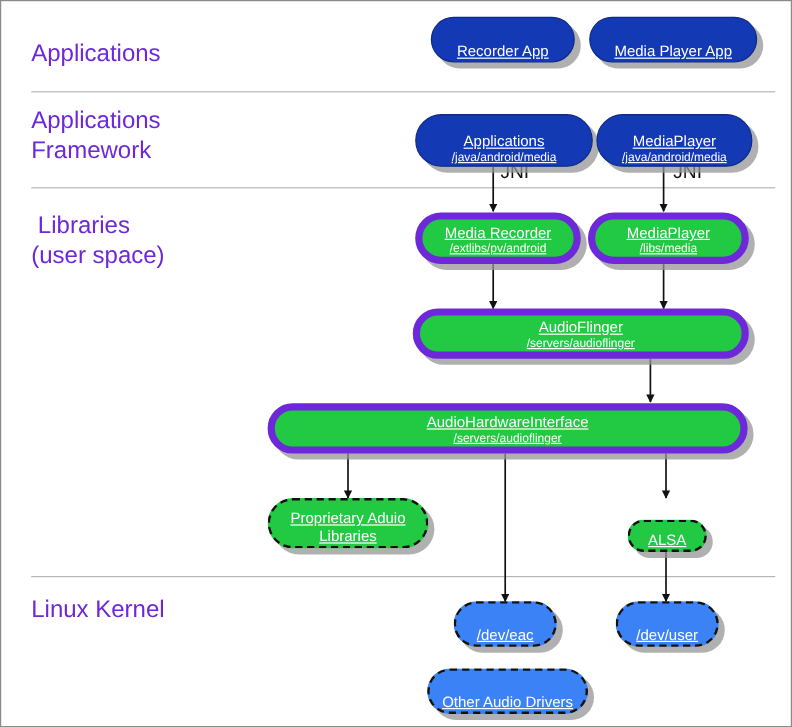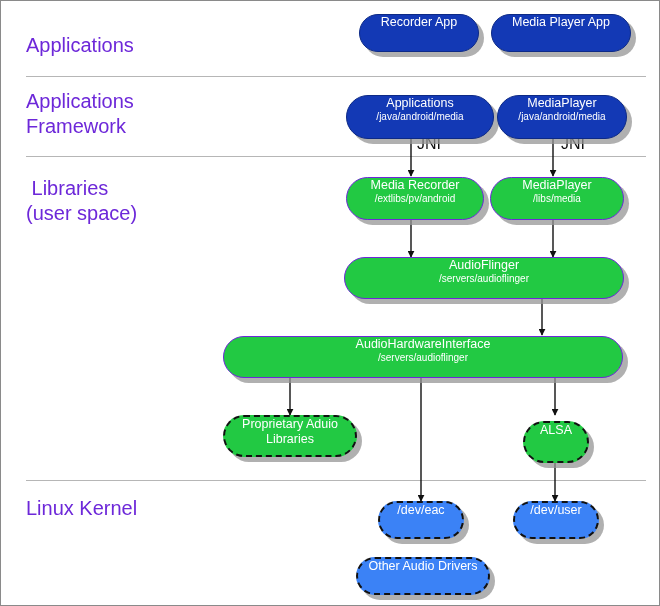--- a/index.html
+++ b/index.html
@@ -51,43 +51,44 @@
     white-space: pre;
   }
   
   .node {
     position: absolute;
     box-sizing: border-box;
     border-radius: 22px;
     display: flex;
     flex-direction: column;
     align-items: center;
-    justify-content: flex-start;
+    justify-content: flex-end;
     text-align: center;
     color: #ffffff;
     box-shadow: 5px 5px 0 rgba(150,150,150,0.75);
     padding: 0 6px;
+    text-decoration: underline;
   }
   .node .title {
     font-size: 12.5px;
     line-height: 15px;
     white-space: pre;
   }
   .node .sub {
     font-size: 10px;
     line-height: 12px;
     white-space: pre;
   }
   .node.blue {
     background: #1339b5;
     border: 1px solid #0d2a86;
   }
   .node.green {
     background: #22c943;
-    border: 1px solid #6d28d9;
+    border: 6px solid #6d28d9;
   }
   .node.green-dashed {
     background: #22c943;
     border: 2px dashed #111111;
   }
   .node.red-dashed {
     background: #3b82f6;
     border: 2px dashed #111111;
   }
 </style>
@@ -165,21 +166,21 @@
     <span class="sub">/servers/audioflinger</span>
   </div>
   <div class="node green" style="left:222px; top:335px; width:400px; height:42px;">
     <span class="title">AudioHardwareInterface</span>
     <span class="sub">/servers/audioflinger</span>
   </div>
   <div class="node green-dashed" style="left:222px; top:414px; width:134px; height:42px;">
     <span class="title">Proprietary Aduio
 Libraries</span>
   </div>
-  <div class="node green-dashed" style="left:522px; top:420px; width:66px; height:42px;">
+  <div class="node green-dashed" style="left:522px; top:432px; width:66px; height:27px;">
     <span class="title">ALSA</span>
   </div>
 
   <div class="node red-dashed" style="left:377px; top:500px; width:86px; height:38px;">
     <span class="title">/dev/eac</span>
   </div>
   <div class="node red-dashed" style="left:512px; top:500px; width:86px; height:38px;">
     <span class="title">/dev/user</span>
   </div>
   <div class="node red-dashed" style="left:355px; top:556px; width:134px; height:38px;">

